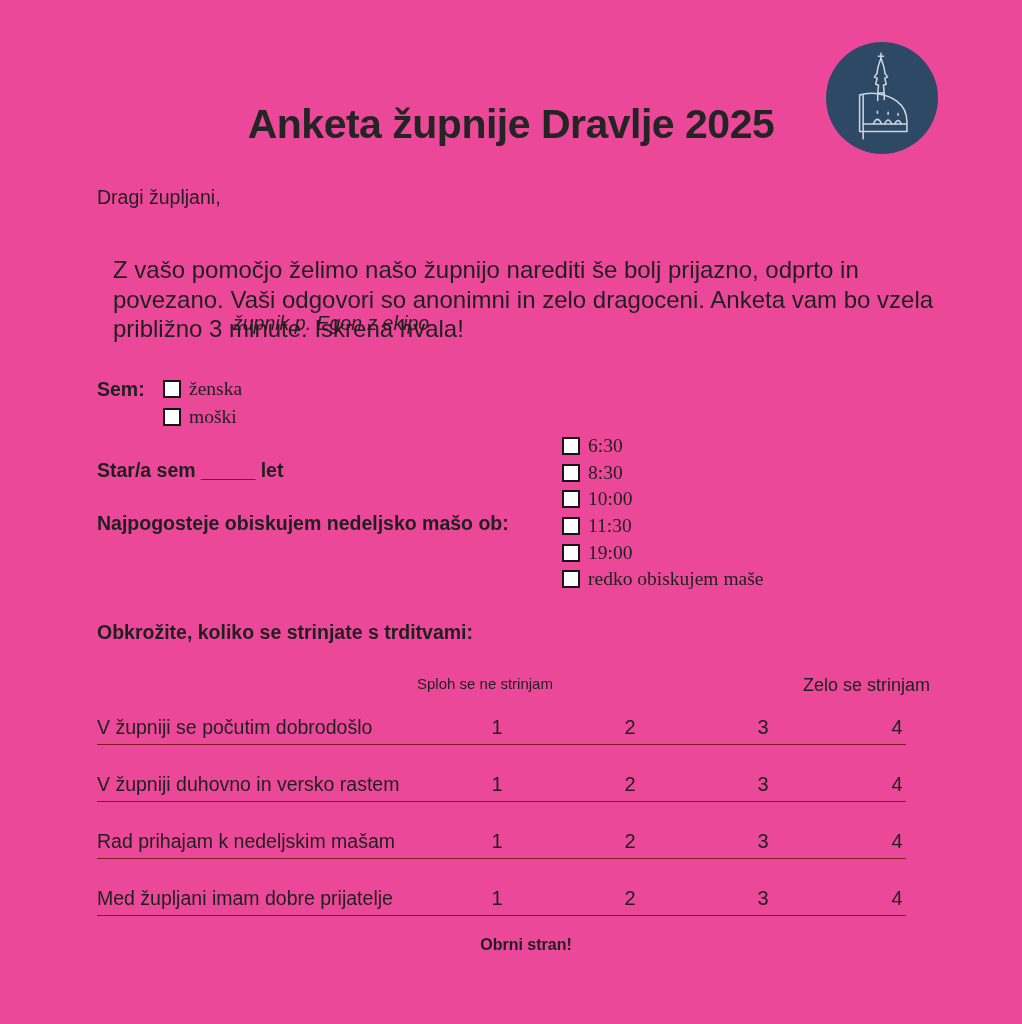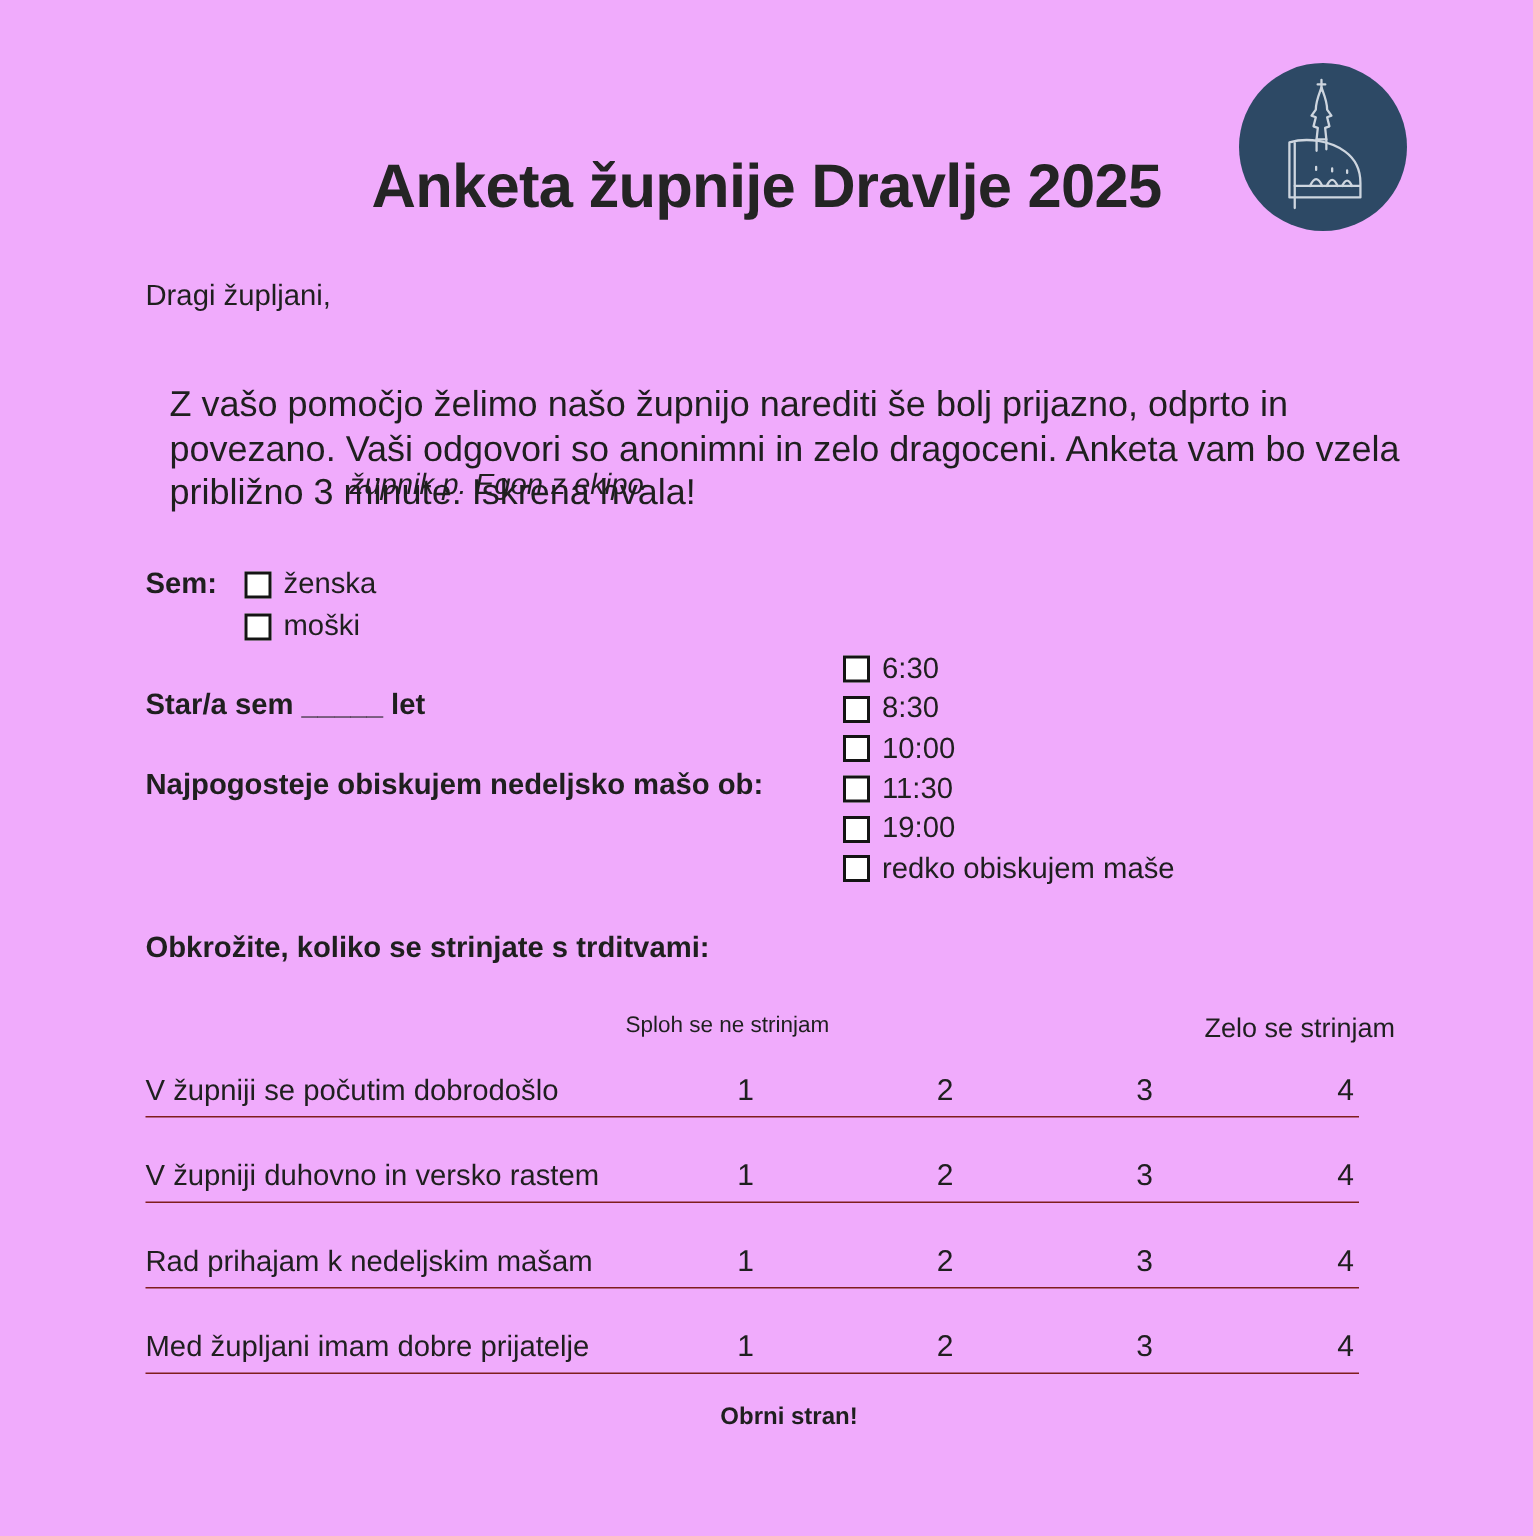--- a/index.html
+++ b/index.html
@@ -1,19 +1,19 @@
 <!DOCTYPE html>
 <html><head>
 <meta charset="utf-8">
 <style>
   html,body{margin:0;padding:0;background:#ffffff;}
   .page{
     position:relative;
     width:1022px;height:1024px;
-    background:#f0abfc;
+    background:#ec4899;
     font-family:"Liberation Sans", sans-serif;
     color:#1f1f1f;
     overflow:hidden;
   }
   .title{
     position:absolute;top:101px;left:0;width:1022px;
     margin:0;text-align:center;
     font-size:41px;font-weight:700;color:#242424;letter-spacing:-0.5px;
   }
   .logo{position:absolute;left:826px;top:42px;width:112px;height:112px;}
@@ -27,21 +27,21 @@
     position:absolute;left:233px;top:312px;margin:0;
     font-size:19.5px;font-style:italic;
   }
   .q-label{position:absolute;font-size:19.5px;font-weight:700;white-space:nowrap;}
   .sem-label{left:97px;top:378px;}
   .age-label{left:97px;top:459px;}
   .mass-label{left:97px;top:512px;}
   .rating-heading{left:97px;top:621px;}
   .opt{
     display:flex;align-items:center;
-    font-size:19.5px;white-space:nowrap;
+    font-size:19.5px;white-space:nowrap;font-family:Liberation Serif, serif;
   }
   .opt .cb{
     flex:0 0 auto;
     width:14px;height:14px;
     border:2px solid #141414;
     margin-right:8px;
     background:#ffffff;
   }
   .gender-opt-1{position:absolute;left:163px;top:378px;}
   .gender-opt-2{position:absolute;left:163px;top:406px;}

